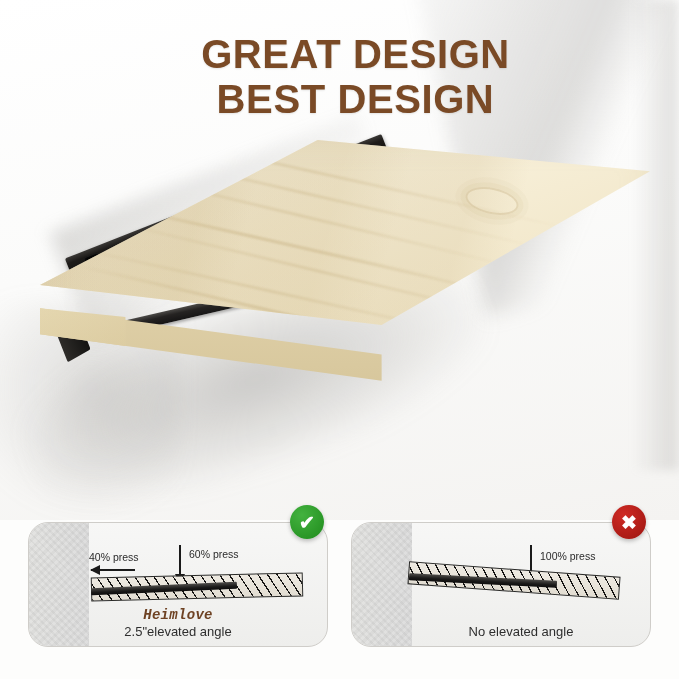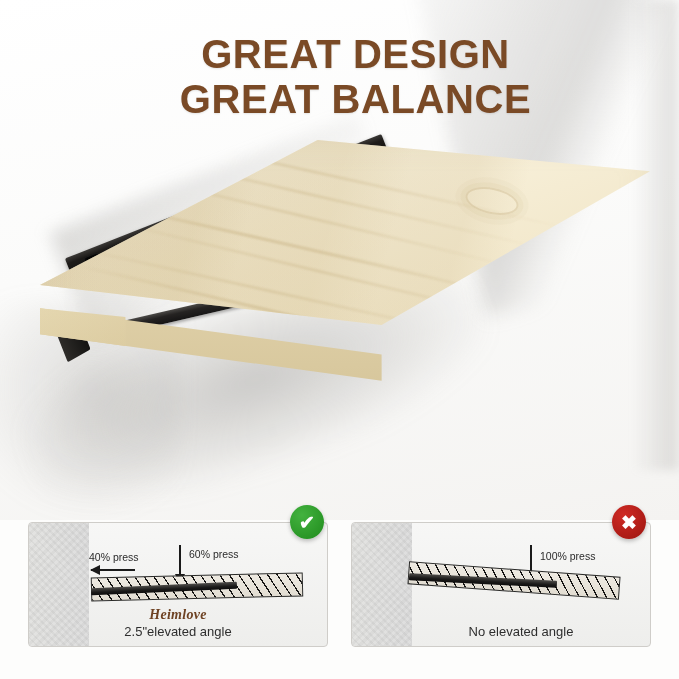--- a/index.html
+++ b/index.html
@@ -146,21 +146,21 @@
     box-shadow:0 0 0 5px rgba(199,177,129,.18), 0 0 0 10px rgba(205,185,140,.12);
   }
 
   
   .compare {
     position:absolute; left:0; bottom:20px; width:679px; height:145px; z-index:14;
   }
   .panel {
     position:absolute; top:8px; width:300px; height:125px;
     border:1px solid #cfcdc9;
-    border-radius:4px;
+    border-radius:20px;
     background:linear-gradient(to bottom,#f7f7f6,#eeeeec);
     overflow:hidden;
   }
   .panel.left { left:28px; }
   .panel.right { left:351px; }
   .panel-wall {
     position:absolute; left:0; top:0; width:60px; height:100%;
     background:
       repeating-linear-gradient(45deg, rgba(0,0,0,.035) 0 2px, rgba(255,255,255,0) 2px 5px),
       repeating-linear-gradient(-45deg, rgba(0,0,0,.03) 0 3px, rgba(255,255,255,0) 3px 6px),
@@ -202,21 +202,21 @@
     border:1px solid #2a2a28;
   }
   .rod-cs {
     position:absolute;
     background:linear-gradient(to bottom,#4e4c49,#1b1a19 60%,#0d0c0c);
     border-radius:1px;
   }
 
   .brand {
     position:absolute; width:100%; text-align:center;
-    font-family:Liberation Serif, serif;
+    font-family:Liberation Mono, monospace;
     font-style:italic; font-weight:bold;
     font-size:14px; color:#6e4223;
     letter-spacing:.3px;
   }
   .caption {
     position:absolute; width:100%; text-align:center;
     font-size:13px; color:#2e2e2e; line-height:1.25;
   }
 </style>
 </head>
@@ -225,21 +225,21 @@
 <div class="stage">
 
   <div class="wall">
     <div class="wall-shadow-diag"></div>
     <div class="wall-shadow-edge"></div>
     <div class="wall-shadow-left"></div>
   </div>
 
   <div class="headline" id="headline" style="color: rgb(122, 74, 38);">
     <span class="l">GREAT DESIGN</span>
-    <span class="l">GREAT BALANCE</span>
+    <span class="l">BEST DESIGN</span>
   </div>
 
   <div class="product">
     <div class="bracket-shadow"></div>
 
     <div class="bracket">
       <div class="bracket-bar" id="bracket-bar">
           <div class="slot" style="left: 18px;"></div>
           <div class="slot" style="left: 58px;"></div>
           <div class="slot" style="left: 98px;"></div>

